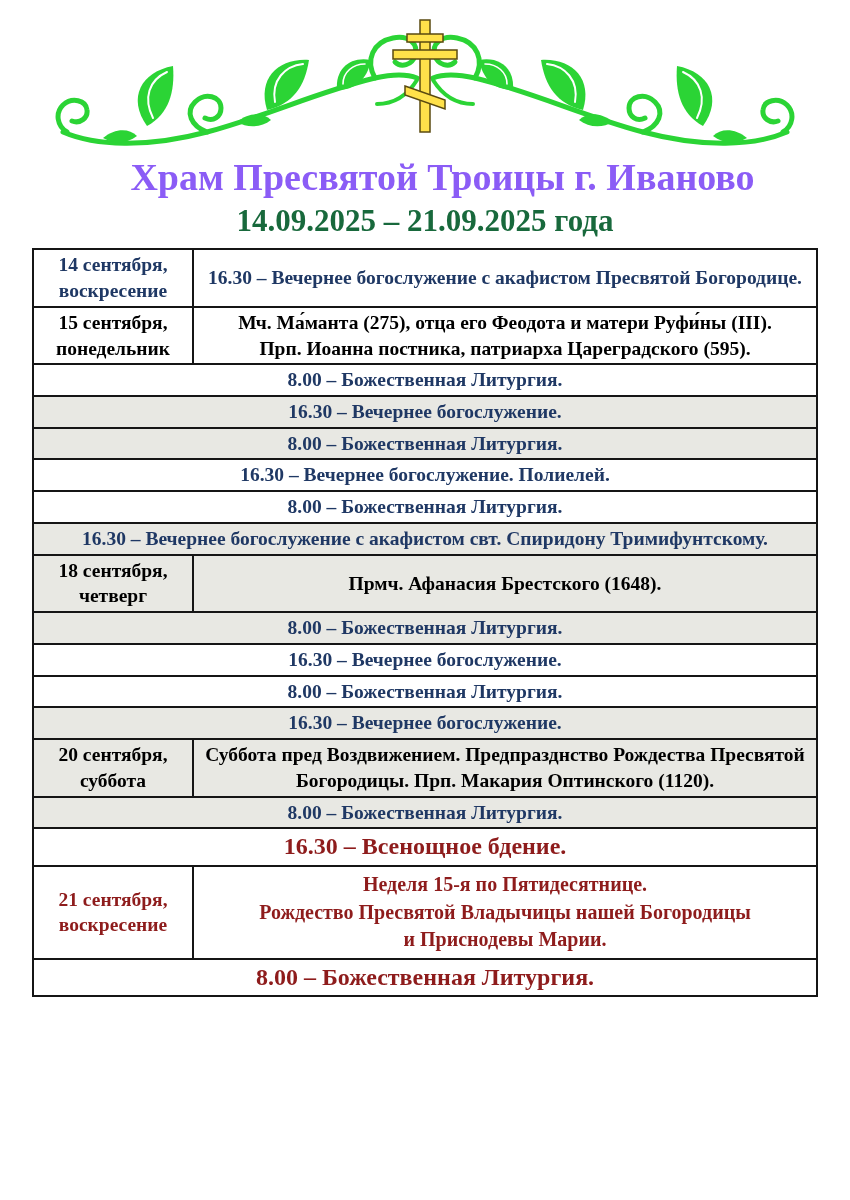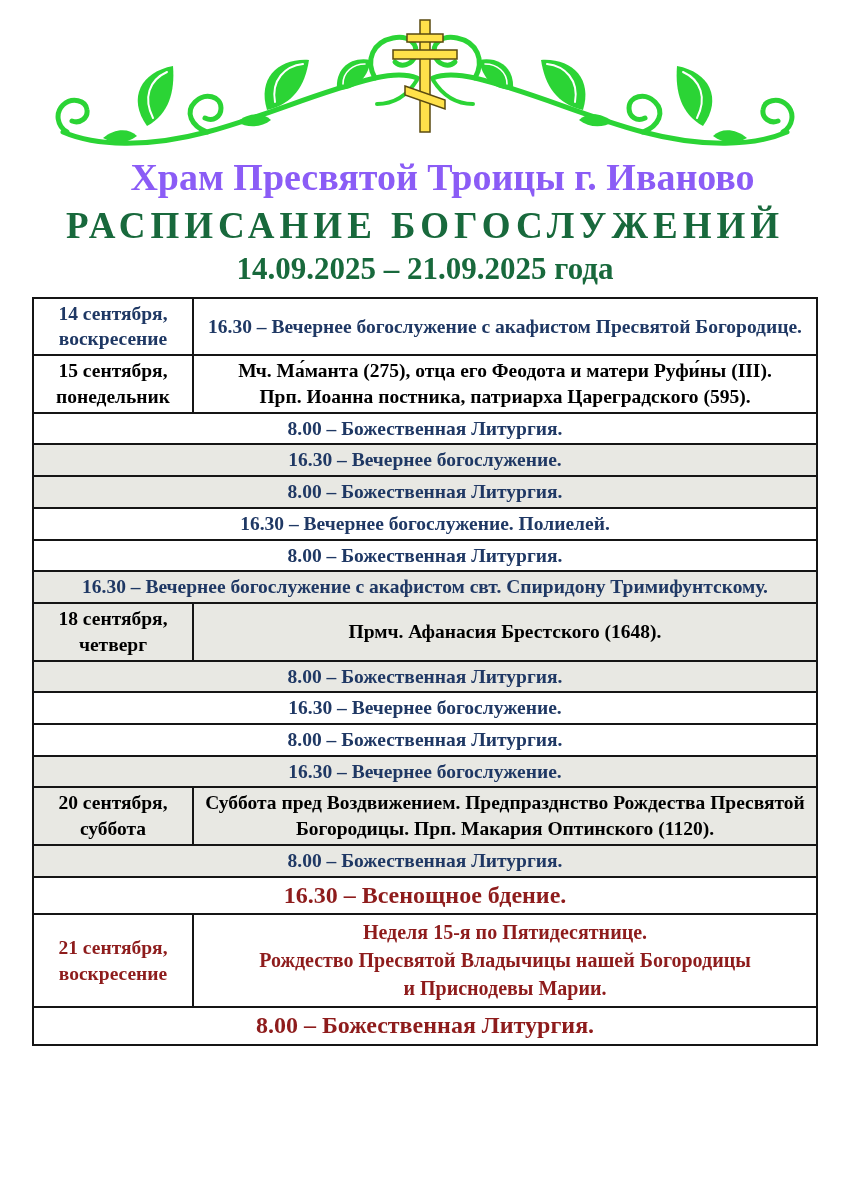--- a/index.html
+++ b/index.html
@@ -67,21 +67,20 @@
     <g transform="translate(370,0)" fill="#FFE14A" stroke="#5a4a10" stroke-width="1.5">
       <rect x="-5" y="6" width="10" height="112"></rect>
       <rect x="-18" y="20" width="36" height="8"></rect>
       <rect x="-32" y="36" width="64" height="9"></rect>
       <polygon points="-20,72 20,86 20,95 -20,81"></polygon>
     </g>
   </svg>
 
   <div class="hdr">
     <div class="church">Храм Пресвятой Троицы г. Иваново</div>
-    <div class="big-title">РАСПИСАНИЕ БОГОСЛУЖЕНИЙ</div>
     <div class="period">14.09.2025 – 21.09.2025 года</div>
   </div>
 
   <table class="sched">
     <tbody id="sched-body">
         <tr class="row-white row-day">
           <td class="date-cell c-navy">14 сентября,
 воскресение</td>
           <td class="content-cell c-navy">16.30 – Вечернее богослужение с акафистом Пресвятой Богородице.</td>
         </tr>

